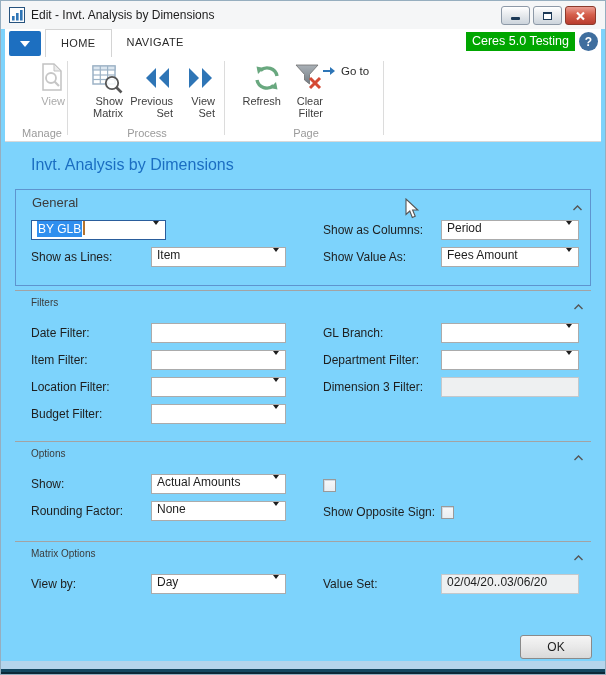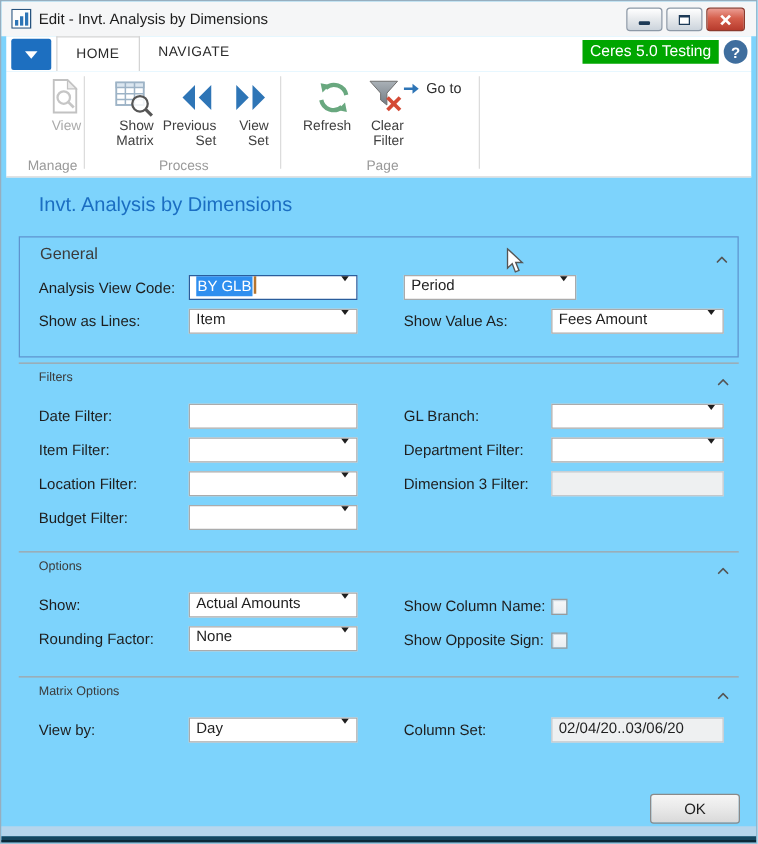--- a/index.html
+++ b/index.html
@@ -240,37 +240,37 @@
       <span>General</span>
       <span class="chevron">
         <svg width="9" height="6" viewBox="0 0 9 6">
             <polyline points="0.5,5 4.5,1 8.5,5" fill="none" stroke="#555" stroke-width="1.4"></polyline>
           </svg>
       </span>
     </div>
   </div>
   <div class="colL" style="top:219px;">
     <div class="frow">
-      <span class="flabel">Analysis View Code:</span>
       <div class="fbox focused">
         <span class="sel-text">BY GLB</span>
         <span class="caret-bar"></span>
         <span class="dd-arrow"></span>
       </div>
     </div>
     <div class="frow">
       <span class="flabel">Show as Lines:</span>
       <div class="fbox">
         <span>Item</span>
         <span class="dd-arrow"></span>
       </div>
     </div>
   </div>
   <div class="colR" style="top:219px;">
     <div class="frow">
+      <span class="flabel">Show as Columns:</span>
       <div class="fbox">
         <span>Period</span>
         <span class="dd-arrow"></span>
       </div>
     </div>
     <div class="frow">
       <span class="flabel">Show Value As:</span>
       <div class="fbox">
         <span>Fees Amount</span>
         <span class="dd-arrow"></span>
@@ -357,21 +357,20 @@
     <div class="frow">
       <span class="flabel">Rounding Factor:</span>
       <div class="fbox">
         <span>None</span>
         <span class="dd-arrow"></span>
       </div>
     </div>
   </div>
   <div class="colR" style="top:474px;">
     <div class="frow">
-      <span class="flabel">Show Column Name:</span>
       <span class="checkbox"></span>
     </div>
     <div class="frow">
       <span class="flabel">Show Opposite Sign:</span>
       <span class="checkbox"></span>
     </div>
   </div>
 
   <div class="section-header" style="top:540px;">
     <span>Matrix Options</span>
@@ -385,21 +384,21 @@
     <div class="frow">
       <span class="flabel">View by:</span>
       <div class="fbox">
         <span>Day</span>
         <span class="dd-arrow"></span>
       </div>
     </div>
   </div>
   <div class="colR" style="top:573px;">
     <div class="frow">
-      <span class="flabel">Column Set:</span>
+      <span class="flabel">Value Set:</span>
       <div class="fbox disabled">
         <span>02/04/20..03/06/20</span>
       </div>
     </div>
   </div>
 
   <div class="ok-btn">OK</div>
 
   <div class="cursor">
     <svg width="15" height="22" viewBox="0 0 15 22">

